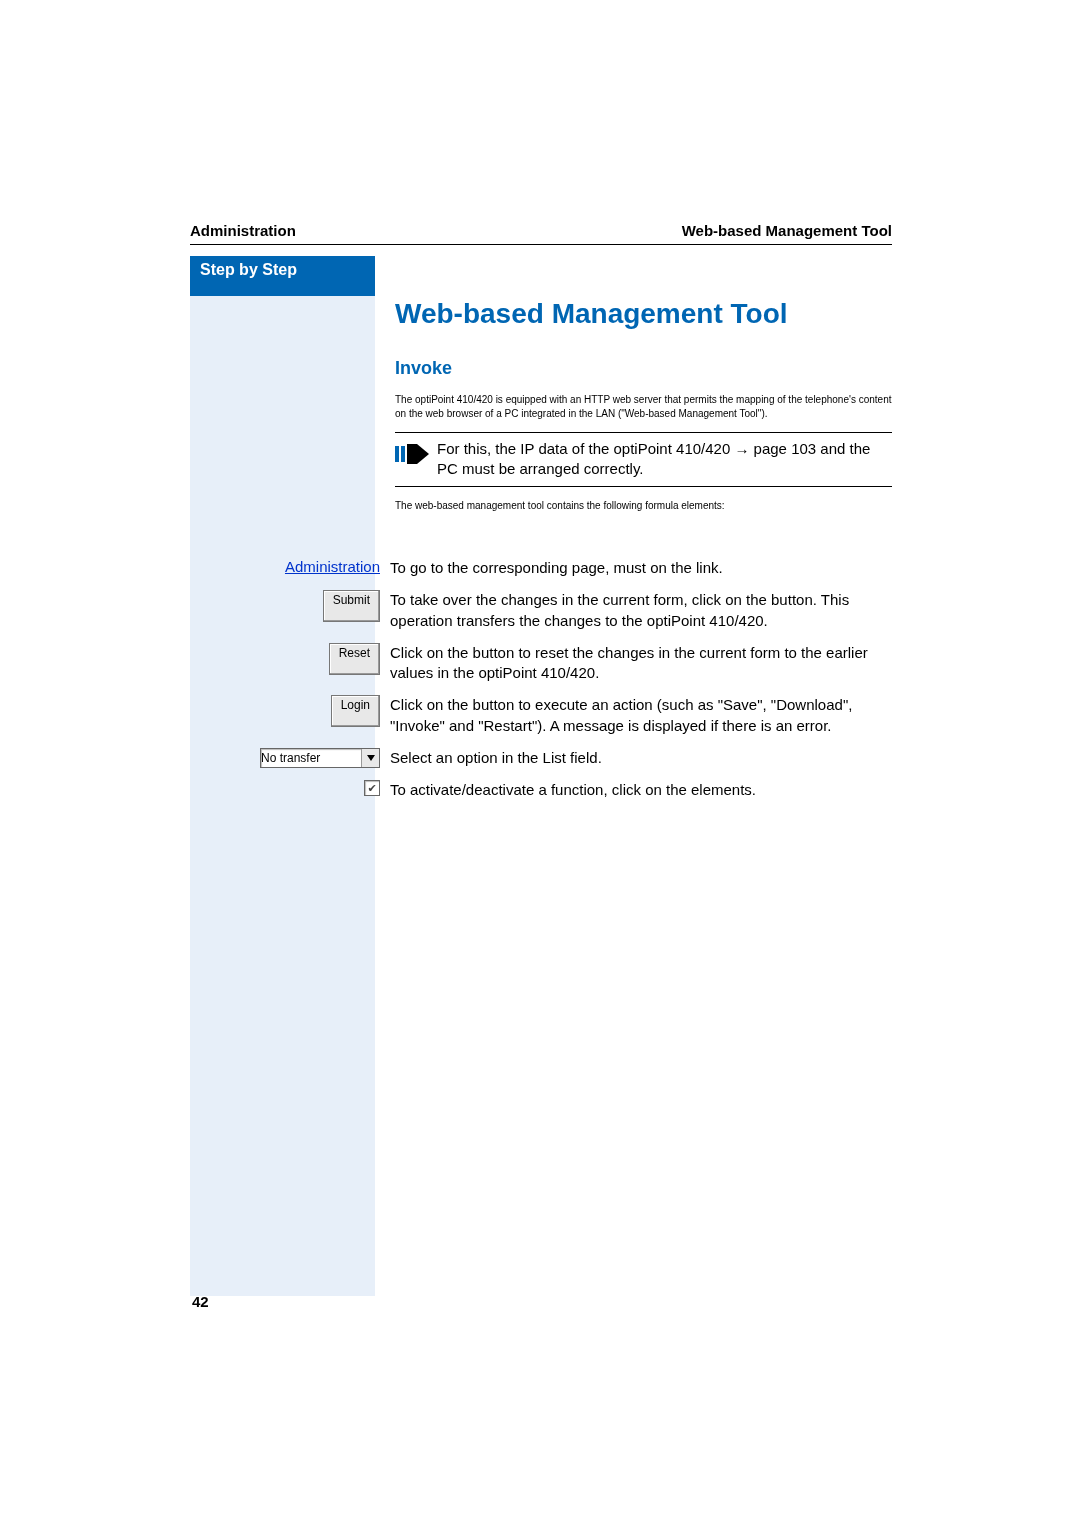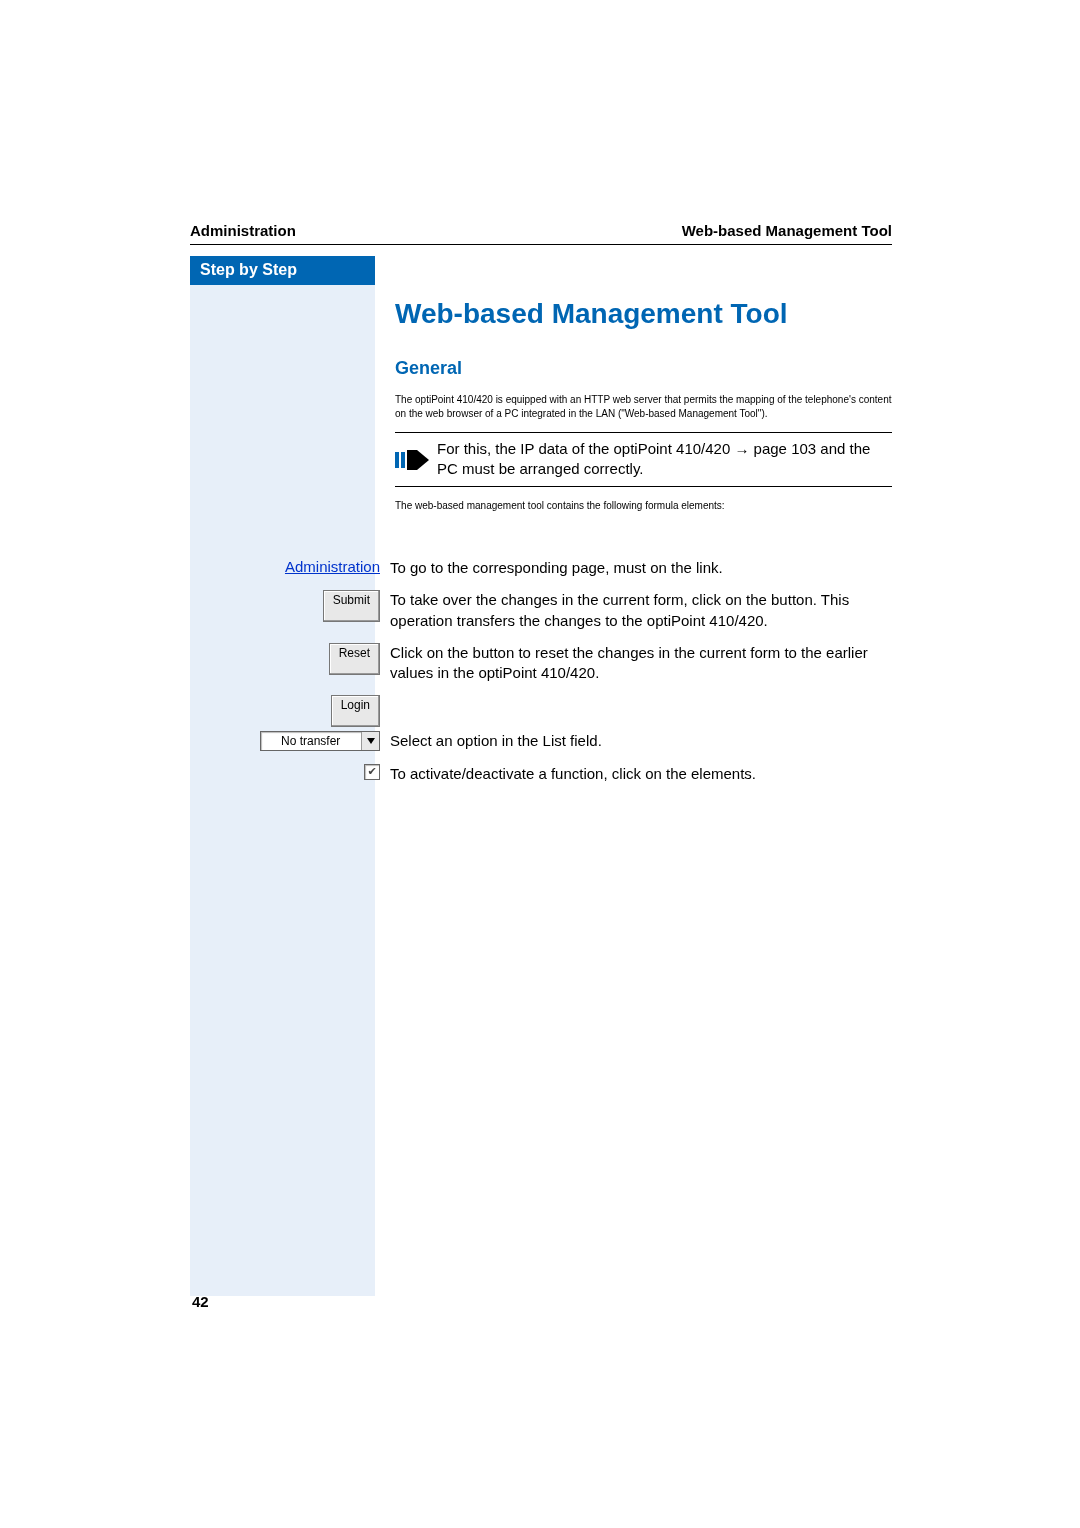--- a/index.html
+++ b/index.html
@@ -34,21 +34,21 @@
     left: 190px;
     width: 185px;
     height: 1040px;
     background: #e7eff9;
   }
   .sidebar-tab {
     position: absolute;
     top: 0;
     left: 0;
     right: 0;
-    height: 29px;
+    height: 40px;
     background: #0066b3;
     color: #fff;
     font-weight: bold;
     font-size: 16px;
     padding-left: 10px;
     line-height: 28px;
   }
   .content {
     position: absolute;
     top: 256px;
@@ -73,21 +73,21 @@
     color: #000;
     line-height: 1.35;
     margin-bottom: 12px;
   }
   .note-box {
     border-top: 1px solid #000;
     border-bottom: 1px solid #000;
     padding: 6px 0 6px 0;
     display: flex;
     gap: 8px;
-    align-items: center;
+    align-items: flex-start;
     margin-bottom: 12px;
   }
   .note-icon {
     flex: 0 0 34px;
     height: 26px;
     margin-top: 2px;
   }
   .note-icon svg { width: 34px; height: 26px; }
   .note-text {
     font-size: 15px;
@@ -138,21 +138,21 @@
     align-items: center;
     border: 1px solid #666;
     background: #fff;
     font-size: 12px;
     width: 120px;
     height: 20px;
     box-shadow: inset 1px 1px 1px #bbb;
   }
   .select-text {
     flex: 1;
-    padding-left: 20px;
+    padding-left: 0;
   }
   .select-arrow {
     width: 18px;
     height: 100%;
     background: #e8e8e8;
     border-left: 1px solid #999;
     display: flex;
     align-items: center;
     justify-content: center;
   }
@@ -188,21 +188,21 @@
     <span>Web-based Management Tool</span>
   </div>
   <div class="header-rule"></div>
 
   <div class="sidebar">
     <div class="sidebar-tab">Step by Step</div>
   </div>
 
   <div class="content">
     <div class="h1">Web-based Management Tool</div>
-    <div class="h2">General</div>
+    <div class="h2">Invoke</div>
     <div class="para">The optiPoint 410/420 is equipped with an HTTP web server that permits the mapping of the telephone's content on the web browser of a PC integrated in the LAN ("Web-based Management Tool").</div>
 
     <div class="note-box">
       <span class="note-icon">
         <svg viewBox="0 0 34 26">
           <rect x="0" y="5" width="4" height="16" fill="#0066b3"></rect>
           <rect x="6" y="5" width="4" height="16" fill="#0066b3"></rect>
           <polygon points="12,3 12,23 22,23 34,13 22,3" fill="#000"></polygon>
         </svg>
       </span>
@@ -234,20 +234,21 @@
       <div class="elem-left">
         <span class="btn-img">Reset</span>
       </div>
       <div class="elem-right">Click on the button to reset the changes in the current form to the earlier values in the optiPoint 410/420.</div>
     </div>
 
     <div class="elem-row">
       <div class="elem-left">
         <span class="btn-img">Login</span>
       </div>
+      <div class="elem-right">Click on the button to execute an action (such as "Save", "Download", "Invoke" and "Restart"). A message is displayed if there is an error.</div>
     </div>
 
     <div class="elem-row">
       <div class="elem-left">
         <span class="select-img">
           <span class="select-text">No transfer</span>
           <span class="select-arrow">
             <svg viewBox="0 0 8 6">
                 <polygon points="0,0 8,0 4,6" fill="#000"></polygon>
               </svg>

